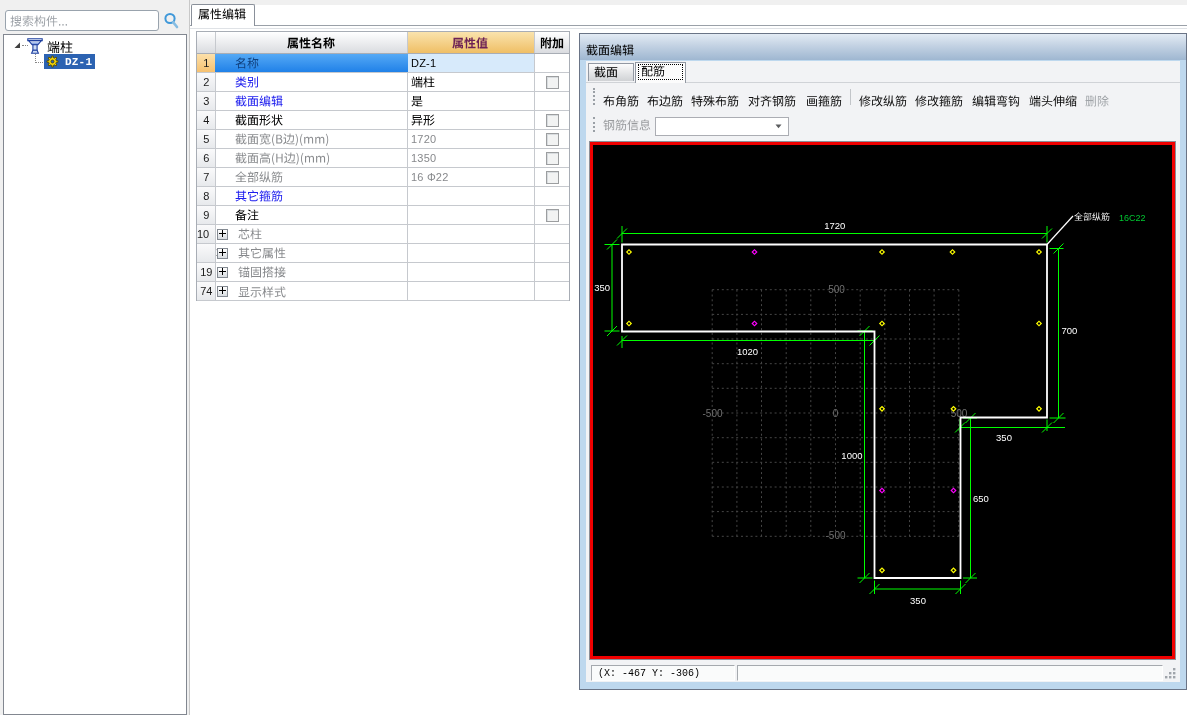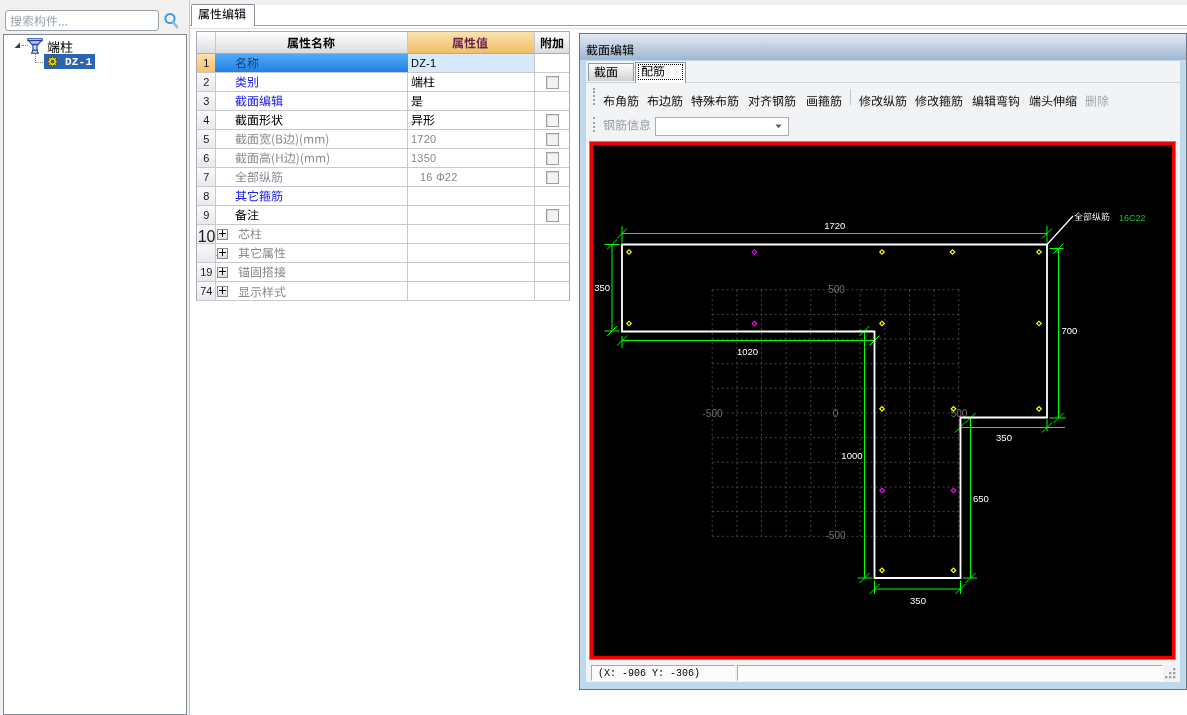--- a/index.html
+++ b/index.html
@@ -119,38 +119,38 @@
     <path transform="translate(0,10.5)" d="M8.7 -9.4C9.3 -8.9 10.1 -8.1 10.4 -7.6L11.1 -8.1C10.7 -8.6 10 -9.3 9.3 -9.8ZM3.8 -6C4 -5.7 4.2 -5.3 4.3 -5L2.6 -5C2.8 -5.4 3 -5.7 3.1 -6L2.4 -6.2C1.9 -5.2 1.2 -4.2 0.4 -3.5C0.6 -3.3 0.9 -3.1 1.1 -3C1.3 -3.1 1.5 -3.3 1.6 -3.6L1.6 0.7L2.4 0.7L2.4 0.1L6.4 0.1L6 0.3C6.2 0.5 6.5 0.8 6.6 1C7.3 0.5 7.9 -0.1 8.4 -0.7C8.9 0.3 9.4 0.8 10.2 0.8C11.1 0.8 11.4 0.3 11.5 -1.5C11.3 -1.6 11 -1.8 10.8 -2C10.7 -0.6 10.6 -0 10.3 -0C9.8 -0 9.4 -0.6 9 -1.5C9.8 -2.7 10.4 -4 10.8 -5.4L10 -5.6C9.7 -4.6 9.3 -3.5 8.7 -2.6C8.4 -3.6 8.3 -4.9 8.2 -6.4L11.4 -6.4L11.4 -7.2L8.1 -7.2C8.1 -8.1 8 -9 8.1 -10.1L7.2 -10.1C7.2 -9.1 7.2 -8.1 7.2 -7.2L4.2 -7.2L4.2 -8.2L6.4 -8.2L6.4 -9L4.2 -9L4.2 -10.1L3.4 -10.1L3.4 -9L1.1 -9L1.1 -8.2L3.4 -8.2L3.4 -7.2L0.6 -7.2L0.6 -6.4L7.3 -6.4C7.4 -4.5 7.7 -2.9 8.1 -1.6C7.6 -1.1 7.2 -0.6 6.7 -0.2L6.7 -0.7L4.9 -0.7L4.9 -1.5L6.5 -1.5L6.5 -2.1L4.9 -2.1L4.9 -2.9L6.5 -2.9L6.5 -3.5L4.9 -3.5L4.9 -4.3L6.7 -4.3L6.7 -5L5.1 -5C5 -5.4 4.7 -5.9 4.4 -6.2ZM4.1 -2.9L4.1 -2.1L2.4 -2.1L2.4 -2.9ZM4.1 -3.5L2.4 -3.5L2.4 -4.3L4.1 -4.3ZM4.1 -1.5L4.1 -0.7L2.4 -0.7L2.4 -1.5ZM16.7 -4L19.2 -4L19.2 -2.7L16.7 -2.7ZM16.7 -4.7L16.7 -6.1L19.2 -6.1L19.2 -4.7ZM16.7 -1.9L19.2 -1.9L19.2 -0.5L16.7 -0.5ZM12.7 -9.3L12.7 -8.4L17.3 -8.4C17.2 -7.9 17.1 -7.4 17 -6.9L13.2 -6.9L13.2 1L14.1 1L14.1 0.3L21.8 0.3L21.8 1L22.8 1L22.8 -6.9L17.9 -6.9L18.4 -8.4L23.3 -8.4L23.3 -9.3ZM14.1 -0.5L14.1 -6.1L15.8 -6.1L15.8 -0.5ZM21.8 -0.5L20 -0.5L20 -6.1L21.8 -6.1ZM27.4 -6.7L32.6 -6.7L32.6 -5.6L27.4 -5.6ZM26.5 -7.4L26.5 -5L33.6 -5L33.6 -7.4ZM29.3 -9.9L29.6 -8.8L24.7 -8.8L24.7 -8L35.2 -8L35.2 -8.8L30.6 -8.8C30.5 -9.2 30.3 -9.7 30.2 -10.1ZM25.2 -4.3L25.2 0.9L26 0.9L26 -3.5L34 -3.5L34 0C34 0.1 33.9 0.2 33.8 0.2C33.6 0.2 33 0.2 32.5 0.2C32.6 0.4 32.8 0.6 32.8 0.9C33.6 0.9 34.1 0.9 34.4 0.8C34.8 0.6 34.9 0.4 34.9 0L34.9 -4.3ZM27.4 -2.8L27.4 0.3L28.2 0.3L28.2 -0.3L32.5 -0.3L32.5 -2.8ZM28.2 -2.1L31.7 -2.1L31.7 -1L28.2 -1ZM38.9 2.4L39.5 2.1C38.5 0.3 38 -1.7 38 -3.7C38 -5.8 38.5 -7.8 39.5 -9.5L38.9 -9.8C37.8 -8 37.1 -6.1 37.1 -3.7C37.1 -1.4 37.8 0.6 38.9 2.4ZM41.3 0L42.4 0L42.4 -4.2L46.5 -4.2L46.5 0L47.6 0L47.6 -8.8L46.5 -8.8L46.5 -5.1L42.4 -5.1L42.4 -8.8L41.3 -8.8ZM49.8 -9.4C50.4 -8.8 51.2 -7.9 51.6 -7.3L52.4 -7.9C52 -8.5 51.1 -9.3 50.5 -9.9ZM55.4 -9.9C55.4 -9.2 55.4 -8.6 55.4 -7.9L52.9 -7.9L52.9 -7.1L55.3 -7.1C55.1 -4.8 54.5 -2.8 52.5 -1.7C52.8 -1.5 53.1 -1.2 53.2 -1C55.3 -2.4 56 -4.5 56.2 -7.1L58.9 -7.1C58.8 -3.7 58.6 -2.4 58.3 -2.1C58.2 -1.9 58 -1.9 57.8 -1.9C57.5 -1.9 56.9 -1.9 56.1 -2C56.3 -1.7 56.4 -1.3 56.5 -1C57.1 -1 57.8 -1 58.2 -1C58.6 -1.1 58.8 -1.2 59.1 -1.5C59.5 -2 59.7 -3.4 59.8 -7.5C59.8 -7.6 59.8 -7.9 59.8 -7.9L56.3 -7.9C56.3 -8.6 56.4 -9.2 56.4 -9.9ZM51.8 -6L49.3 -6L49.3 -5.1L50.9 -5.1L50.9 -1.4C50.3 -1.2 49.7 -0.6 49.1 0.1L49.8 1C50.3 0.1 50.9 -0.6 51.3 -0.6C51.6 -0.6 52 -0.2 52.5 0.1C53.3 0.7 54.3 0.8 55.9 0.8C57.1 0.8 59.3 0.8 60.2 0.7C60.2 0.4 60.4 -0.1 60.5 -0.3C59.3 -0.2 57.4 -0.1 55.9 -0.1C54.5 -0.1 53.5 -0.2 52.7 -0.7C52.3 -0.9 52 -1.2 51.8 -1.3ZM62 2.4C63.1 0.6 63.7 -1.4 63.7 -3.7C63.7 -6.1 63.1 -8 62 -9.8L61.3 -9.5C62.3 -7.8 62.8 -5.8 62.8 -3.7C62.8 -1.7 62.3 0.3 61.3 2.1ZM67.7 2.4L68.4 2.1C67.4 0.3 66.9 -1.7 66.9 -3.7C66.9 -5.8 67.4 -7.8 68.4 -9.5L67.7 -9.8C66.6 -8 66 -6.1 66 -3.7C66 -1.4 66.6 0.6 67.7 2.4ZM70 0L71.1 0L71.1 -4.7C71.7 -5.4 72.3 -5.7 72.7 -5.7C73.6 -5.7 74 -5.2 74 -4L74 0L75 0L75 -4.7C75.7 -5.4 76.2 -5.7 76.7 -5.7C77.5 -5.7 77.9 -5.2 77.9 -4L77.9 0L79 0L79 -4.1C79 -5.8 78.4 -6.7 77 -6.7C76.2 -6.7 75.6 -6.2 74.9 -5.4C74.6 -6.2 74.1 -6.7 73.1 -6.7C72.3 -6.7 71.6 -6.2 71 -5.6L71 -5.6L70.9 -6.5L70 -6.5ZM81.1 0L82.2 0L82.2 -4.7C82.8 -5.4 83.4 -5.7 83.9 -5.7C84.7 -5.7 85.1 -5.2 85.1 -4L85.1 0L86.2 0L86.2 -4.7C86.8 -5.4 87.3 -5.7 87.8 -5.7C88.6 -5.7 89 -5.2 89 -4L89 0L90.1 0L90.1 -4.1C90.1 -5.8 89.5 -6.7 88.1 -6.7C87.3 -6.7 86.7 -6.2 86 -5.4C85.7 -6.2 85.2 -6.7 84.2 -6.7C83.4 -6.7 82.7 -6.2 82.2 -5.6L82.1 -5.6L82 -6.5L81.1 -6.5ZM92.3 2.4C93.4 0.6 94.1 -1.4 94.1 -3.7C94.1 -6.1 93.4 -8 92.3 -9.8L91.6 -9.5C92.7 -7.8 93.2 -5.8 93.2 -3.7C93.2 -1.7 92.7 0.3 91.6 2.1Z" fill="#87898c"></path>
   </svg>
 <div class="abs" style="left:411px;top:152.15px;font:11px 'Liberation Sans',sans-serif;color:#87898c;letter-spacing:0.2px">1350</div>
 <div class="abs" style="left:546.0px;top:151.75px;width:13px;height:13px;border:1px solid #9c9ea0;background:#f2f3f3;box-shadow:inset 1px 1px 0 #d8dcdf"></div>
 <div class="abs" style="left:197px;top:166.8px;width:372px;height:1px;background:#c6c9ce"></div>
 <div class="abs" style="left:197px;top:167.8px;width:18.0px;height:18.05px;background:linear-gradient(#fafafb,#e7e9ec)"></div>
 <div class="abs" style="left:197px;top:171.0px;width:18.5px;text-align:center;font-size:11px;color:#1a1a1a">7</div>
 <svg class="cj" style="left:235px;top:171.20000000000002px" width="48.0" height="15" viewBox="0 0 48.0 15">
     <path transform="translate(0,10.5)" d="M5.9 -10.2C4.7 -8.3 2.5 -6.5 0.3 -5.5C0.5 -5.4 0.8 -5.1 0.9 -4.8C1.4 -5.1 1.9 -5.3 2.4 -5.6L2.4 -4.8L5.5 -4.8L5.5 -3L2.4 -3L2.4 -2.2L5.5 -2.2L5.5 -0.2L0.9 -0.2L0.9 0.6L11.1 0.6L11.1 -0.2L6.5 -0.2L6.5 -2.2L9.7 -2.2L9.7 -3L6.5 -3L6.5 -4.8L9.7 -4.8L9.7 -5.6C10.2 -5.3 10.6 -5 11.1 -4.8C11.2 -5 11.5 -5.3 11.7 -5.5C9.8 -6.6 8 -7.8 6.5 -9.5L6.7 -9.8ZM2.4 -5.7C3.8 -6.5 5 -7.6 6 -8.9C7.1 -7.6 8.4 -6.6 9.7 -5.7ZM13.7 -7.5C14 -6.9 14.3 -6 14.4 -5.5L15.3 -5.7C15.2 -6.3 14.8 -7.1 14.5 -7.7ZM19.5 -9.4L19.5 0.9L20.3 0.9L20.3 -8.6L22.3 -8.6C21.9 -7.7 21.5 -6.4 21 -5.4C22.1 -4.3 22.4 -3.4 22.4 -2.7C22.4 -2.2 22.3 -1.9 22.1 -1.7C21.9 -1.6 21.8 -1.6 21.6 -1.6C21.3 -1.6 21 -1.6 20.7 -1.6C20.8 -1.4 20.9 -1 20.9 -0.8C21.3 -0.7 21.6 -0.7 21.9 -0.8C22.2 -0.8 22.5 -0.9 22.7 -1C23.1 -1.3 23.2 -1.9 23.2 -2.6C23.2 -3.4 23 -4.4 21.9 -5.5C22.4 -6.6 23 -8 23.4 -9.1L22.8 -9.5L22.6 -9.4ZM15 -9.9C15.1 -9.5 15.3 -9.1 15.5 -8.7L13 -8.7L13 -7.8L18.6 -7.8L18.6 -8.7L16.4 -8.7C16.3 -9.1 16 -9.7 15.8 -10.1ZM17.2 -7.8C17 -7.1 16.6 -6.1 16.3 -5.4L12.6 -5.4L12.6 -4.6L18.9 -4.6L18.9 -5.4L17.2 -5.4C17.5 -6 17.8 -6.9 18.1 -7.6ZM13.3 -3.5L13.3 0.9L14.2 0.9L14.2 0.3L17.4 0.3L17.4 0.8L18.3 0.8L18.3 -3.5ZM14.2 -0.5L14.2 -2.7L17.4 -2.7L17.4 -0.5ZM24.5 -0.6L24.7 0.2C25.7 -0.1 27 -0.5 28.2 -0.9L28.1 -1.7C26.8 -1.3 25.4 -0.9 24.5 -0.6ZM29.7 -10C29.6 -5.4 29.4 -1.8 27.6 0.3C27.8 0.5 28.2 0.8 28.4 0.9C29.3 -0.2 29.8 -1.7 30.1 -3.5C30.5 -2.9 30.8 -2.2 31 -1.8L31.7 -2.2C31.5 -2.9 30.8 -3.9 30.3 -4.7C30.5 -6.3 30.6 -8 30.6 -10ZM32.7 -10C32.7 -5.3 32.4 -1.8 30.3 0.3C30.5 0.5 30.9 0.8 31.1 0.9C32.1 -0.2 32.8 -1.7 33.1 -3.5C33.5 -1.9 34 -0.2 34.9 0.9C35 0.6 35.4 0.3 35.6 0.1C34.2 -1.3 33.7 -4.1 33.5 -6.2C33.6 -7.3 33.6 -8.6 33.6 -10ZM24.7 -5.1C24.9 -5.2 25.2 -5.2 26.5 -5.4C26.1 -4.6 25.6 -4 25.4 -3.8C25 -3.4 24.8 -3.1 24.5 -3C24.6 -2.8 24.7 -2.4 24.8 -2.2C25 -2.3 25.4 -2.4 28.1 -3C28.1 -3.2 28.1 -3.5 28.1 -3.8L26 -3.4C26.9 -4.4 27.8 -5.8 28.5 -7.1L27.8 -7.5C27.5 -7.1 27.3 -6.6 27 -6.2L25.6 -6.1C26.3 -7.1 27 -8.4 27.5 -9.7L26.6 -10.1C26.2 -8.6 25.3 -7.1 25.1 -6.7C24.8 -6.3 24.6 -6 24.4 -6C24.5 -5.7 24.7 -5.3 24.7 -5.1ZM40.5 -5.7L40.5 -4.5L38.4 -4.5L38.4 -5.7ZM37.6 -6.4L37.6 -3.8C37.6 -2.5 37.5 -0.7 36.5 0.5C36.7 0.6 37.1 0.9 37.3 1C37.9 0.2 38.2 -0.8 38.3 -1.9L40.5 -1.9L40.5 -0.1C40.5 0.1 40.4 0.1 40.3 0.1C40.1 0.1 39.6 0.1 39.1 0.1C39.2 0.4 39.3 0.7 39.3 0.9C40.1 0.9 40.6 0.9 40.9 0.8C41.3 0.7 41.3 0.4 41.3 -0.1L41.3 -6.4ZM40.5 -3.8L40.5 -2.6L38.4 -2.6C38.4 -3 38.4 -3.4 38.4 -3.8ZM43.5 -6.9L43.5 -5.5L41.8 -5.5L41.8 -4.7L43.5 -4.7C43.5 -3.1 43.2 -1.2 41.4 0.4C41.6 0.6 41.9 0.8 42 1C44 -0.7 44.3 -2.9 44.3 -4.7L46.2 -4.7C46.1 -1.5 46 -0.3 45.7 -0.1C45.6 0 45.6 0.1 45.3 0.1C45.2 0.1 44.6 0.1 44.1 0C44.2 0.3 44.3 0.6 44.4 0.9C44.9 0.9 45.4 0.9 45.8 0.9C46.1 0.8 46.3 0.8 46.5 0.5C46.8 0.1 46.9 -1.3 47.1 -5.1C47.1 -5.2 47.1 -5.5 47.1 -5.5L44.3 -5.5L44.3 -6.9ZM38.3 -10.1C37.9 -9 37.2 -7.9 36.4 -7.2C36.6 -7 37 -6.8 37.1 -6.7C37.5 -7.1 37.9 -7.6 38.3 -8.2L38.9 -8.2C39.2 -7.7 39.4 -7.1 39.5 -6.7L40.3 -7C40.2 -7.3 40 -7.8 39.8 -8.2L41.8 -8.2L41.8 -9L38.7 -9C38.9 -9.3 39 -9.6 39.1 -9.9ZM42.9 -10.1C42.5 -9 41.8 -7.9 40.9 -7.2C41.1 -7.1 41.5 -6.9 41.7 -6.7C42.1 -7.1 42.6 -7.6 42.9 -8.2L43.8 -8.2C44.2 -7.7 44.5 -7.1 44.7 -6.7L45.5 -7C45.3 -7.3 45.1 -7.8 44.8 -8.2L47.3 -8.2L47.3 -9L43.4 -9C43.6 -9.3 43.7 -9.6 43.8 -9.9Z" fill="#87898c"></path>
   </svg>
-<div class="abs" style="left:420px;top:171.20000000000002px;font:11px 'Liberation Sans',sans-serif;color:#87898c;letter-spacing:0.2px">16 Φ22</div>
+<div class="abs" style="left:411px;top:171.20000000000002px;font:11px 'Liberation Sans',sans-serif;color:#87898c;letter-spacing:0.2px">16 Φ22</div>
 <div class="abs" style="left:546.0px;top:170.8px;width:13px;height:13px;border:1px solid #9c9ea0;background:#f2f3f3;box-shadow:inset 1px 1px 0 #d8dcdf"></div>
 <div class="abs" style="left:197px;top:185.85000000000002px;width:372px;height:1px;background:#c6c9ce"></div>
 <div class="abs" style="left:197px;top:186.85px;width:18.0px;height:18.05px;background:linear-gradient(#fafafb,#e7e9ec)"></div>
 <div class="abs" style="left:197px;top:190.04999999999998px;width:18.5px;text-align:center;font-size:11px;color:#1a1a1a">8</div>
 <svg class="cj" style="left:235px;top:190.25px" width="48.0" height="15" viewBox="0 0 48.0 15">
     <path transform="translate(0,10.5)" d="M6.9 -0.8C8.3 -0.3 9.7 0.4 10.6 0.9L11.4 0.3C10.5 -0.2 8.9 -0.9 7.5 -1.3ZM4.3 -1.4C3.5 -0.8 1.8 -0.1 0.5 0.3C0.7 0.4 1 0.7 1.1 0.9C2.4 0.5 4.1 -0.2 5.1 -0.9ZM8.2 -10.1L8.2 -8.7L3.8 -8.7L3.8 -10.1L2.9 -10.1L2.9 -8.7L1 -8.7L1 -7.8L2.9 -7.8L2.9 -2.5L0.6 -2.5L0.6 -1.6L11.4 -1.6L11.4 -2.5L9.1 -2.5L9.1 -7.8L11.1 -7.8L11.1 -8.7L9.1 -8.7L9.1 -10.1ZM3.8 -2.5L3.8 -3.8L8.2 -3.8L8.2 -2.5ZM3.8 -7.8L8.2 -7.8L8.2 -6.6L3.8 -6.6ZM3.8 -5.9L8.2 -5.9L8.2 -4.5L3.8 -4.5ZM14.7 -6.4L14.7 -1C14.7 0.3 15.2 0.7 16.9 0.7C17.3 0.7 20.3 0.7 20.7 0.7C22.2 0.7 22.6 0.1 22.8 -1.7C22.5 -1.8 22.1 -2 21.9 -2.1C21.7 -0.5 21.6 -0.2 20.6 -0.2C20 -0.2 17.4 -0.2 16.9 -0.2C15.9 -0.2 15.6 -0.3 15.6 -1L15.6 -2.8C17.7 -3.4 19.9 -4.1 21.5 -4.8L20.7 -5.5C19.5 -4.9 17.5 -4.2 15.6 -3.7L15.6 -6.4ZM17.1 -9.9C17.4 -9.5 17.6 -8.9 17.8 -8.4L13 -8.4L13 -6L13.9 -6L13.9 -7.6L22 -7.6L22 -6L22.9 -6L22.9 -8.4L18.6 -8.4L18.8 -8.5C18.7 -8.9 18.3 -9.6 18 -10.2ZM35.2 -6.8L28.8 -6.8L28.8 0.8L35.6 0.8L35.6 0.1L29.6 0.1L29.6 -6L35.2 -6ZM24.5 -2.7L24.7 -1.8L26.2 -2.3L26.2 -0.1C26.2 0 26.2 0 26.1 0.1C25.9 0.1 25.5 0.1 25 0C25.1 0.3 25.2 0.7 25.3 0.9C25.9 0.9 26.4 0.9 26.7 0.8C27 0.6 27.1 0.4 27.1 -0.1L27.1 -2.5L28.6 -2.9L28.5 -3.7L27.1 -3.3L27.1 -4.8L28.5 -4.8L28.5 -5.6L27.1 -5.6L27.1 -7.1L26.2 -7.1L26.2 -5.6L24.6 -5.6L24.6 -4.8L26.2 -4.8L26.2 -3.1ZM32.3 -5.7L32.3 -4.7L30.4 -4.7L30.4 -1.2L31.2 -1.2L31.2 -4L32.3 -4L32.3 -0.3L33 -0.3L33 -4L34.2 -4L34.2 -1.9C34.2 -1.8 34.2 -1.8 34.1 -1.8C33.9 -1.8 33.7 -1.8 33.3 -1.8C33.4 -1.6 33.5 -1.3 33.5 -1.1C34 -1.1 34.4 -1.1 34.7 -1.2C34.9 -1.4 35 -1.5 35 -1.9L35 -4.7L33 -4.7L33 -5.7ZM26.2 -10.1C25.8 -9.1 25.2 -8 24.5 -7.3C24.7 -7.2 25.1 -7 25.2 -6.8C25.6 -7.2 25.9 -7.7 26.3 -8.2L26.9 -8.2C27.1 -7.8 27.4 -7.4 27.5 -7L28.2 -7.3C28.1 -7.6 28 -7.9 27.8 -8.2L29.8 -8.2L29.8 -9L26.7 -9C26.8 -9.3 27 -9.6 27.1 -9.9ZM30.9 -10.1C30.6 -9.1 29.9 -8.1 29.2 -7.5C29.4 -7.4 29.7 -7.1 29.9 -7C30.3 -7.3 30.6 -7.7 31 -8.2L31.9 -8.2C32.2 -7.8 32.6 -7.3 32.7 -7L33.5 -7.3C33.4 -7.5 33.1 -7.9 32.9 -8.2L35.4 -8.2L35.4 -9L31.4 -9C31.6 -9.3 31.7 -9.6 31.8 -9.9ZM40.5 -5.7L40.5 -4.5L38.4 -4.5L38.4 -5.7ZM37.6 -6.4L37.6 -3.8C37.6 -2.5 37.5 -0.7 36.5 0.5C36.7 0.6 37.1 0.9 37.3 1C37.9 0.2 38.2 -0.8 38.3 -1.9L40.5 -1.9L40.5 -0.1C40.5 0.1 40.4 0.1 40.3 0.1C40.1 0.1 39.6 0.1 39.1 0.1C39.2 0.4 39.3 0.7 39.3 0.9C40.1 0.9 40.6 0.9 40.9 0.8C41.3 0.7 41.3 0.4 41.3 -0.1L41.3 -6.4ZM40.5 -3.8L40.5 -2.6L38.4 -2.6C38.4 -3 38.4 -3.4 38.4 -3.8ZM43.5 -6.9L43.5 -5.5L41.8 -5.5L41.8 -4.7L43.5 -4.7C43.5 -3.1 43.2 -1.2 41.4 0.4C41.6 0.6 41.9 0.8 42 1C44 -0.7 44.3 -2.9 44.3 -4.7L46.2 -4.7C46.1 -1.5 46 -0.3 45.7 -0.1C45.6 0 45.6 0.1 45.3 0.1C45.2 0.1 44.6 0.1 44.1 0C44.2 0.3 44.3 0.6 44.4 0.9C44.9 0.9 45.4 0.9 45.8 0.9C46.1 0.8 46.3 0.8 46.5 0.5C46.8 0.1 46.9 -1.3 47.1 -5.1C47.1 -5.2 47.1 -5.5 47.1 -5.5L44.3 -5.5L44.3 -6.9ZM38.3 -10.1C37.9 -9 37.2 -7.9 36.4 -7.2C36.6 -7 37 -6.8 37.1 -6.7C37.5 -7.1 37.9 -7.6 38.3 -8.2L38.9 -8.2C39.2 -7.7 39.4 -7.1 39.5 -6.7L40.3 -7C40.2 -7.3 40 -7.8 39.8 -8.2L41.8 -8.2L41.8 -9L38.7 -9C38.9 -9.3 39 -9.6 39.1 -9.9ZM42.9 -10.1C42.5 -9 41.8 -7.9 40.9 -7.2C41.1 -7.1 41.5 -6.9 41.7 -6.7C42.1 -7.1 42.6 -7.6 42.9 -8.2L43.8 -8.2C44.2 -7.7 44.5 -7.1 44.7 -6.7L45.5 -7C45.3 -7.3 45.1 -7.8 44.8 -8.2L47.3 -8.2L47.3 -9L43.4 -9C43.6 -9.3 43.7 -9.6 43.8 -9.9Z" fill="#1d1dee"></path>
   </svg>
 <div class="abs" style="left:197px;top:204.9px;width:372px;height:1px;background:#c6c9ce"></div>
 <div class="abs" style="left:197px;top:205.9px;width:18.0px;height:18.05px;background:linear-gradient(#fafafb,#e7e9ec)"></div>
 <div class="abs" style="left:197px;top:209.1px;width:18.5px;text-align:center;font-size:11px;color:#1a1a1a">9</div>
 <svg class="cj" style="left:235px;top:209.3px" width="24.0" height="15" viewBox="0 0 24.0 15">
     <path transform="translate(0,10.5)" d="M8.2 -8.3C7.6 -7.6 6.9 -7.1 6 -6.7C5.2 -7.1 4.5 -7.6 3.9 -8.1L4.1 -8.3ZM4.4 -10.1C3.8 -9.1 2.7 -7.9 0.9 -7.1C1.1 -6.9 1.4 -6.6 1.5 -6.4C2.2 -6.7 2.8 -7.1 3.3 -7.6C3.8 -7.1 4.4 -6.6 5 -6.2C3.6 -5.6 1.9 -5.2 0.4 -5C0.5 -4.8 0.7 -4.4 0.8 -4.1C2.5 -4.4 4.4 -4.9 6 -5.7C7.5 -5 9.3 -4.5 11.1 -4.3C11.2 -4.5 11.5 -4.9 11.7 -5.1C10 -5.3 8.3 -5.7 6.9 -6.2C8.1 -6.9 9 -7.7 9.7 -8.7L9.1 -9.1L9 -9L4.8 -9C5 -9.3 5.2 -9.6 5.4 -9.9ZM3 -1.5L5.5 -1.5L5.5 -0.2L3 -0.2ZM3 -2.3L3 -3.5L5.5 -3.5L5.5 -2.3ZM9 -1.5L9 -0.2L6.4 -0.2L6.4 -1.5ZM9 -2.3L6.4 -2.3L6.4 -3.5L9 -3.5ZM2 -4.3L2 1L3 1L3 0.6L9 0.6L9 0.9L9.9 0.9L9.9 -4.3ZM13.1 -9.3C13.9 -8.9 14.9 -8.3 15.4 -7.9L15.9 -8.7C15.4 -9.1 14.4 -9.6 13.6 -9.9ZM12.5 -6C13.3 -5.6 14.2 -5 14.7 -4.7L15.2 -5.4C14.7 -5.8 13.7 -6.3 13 -6.6ZM12.9 0.2L13.6 0.8C14.3 -0.3 15.2 -1.8 15.8 -3.1L15.1 -3.7C14.4 -2.3 13.5 -0.7 12.9 0.2ZM18.6 -9.8C19 -9.2 19.4 -8.4 19.6 -7.8L20.4 -8.2C20.3 -8.7 19.8 -9.5 19.4 -10.1ZM16 -7.8L16 -6.9L19.2 -6.9L19.2 -4.2L16.5 -4.2L16.5 -3.4L19.2 -3.4L19.2 -0.3L15.6 -0.3L15.6 0.6L23.5 0.6L23.5 -0.3L20.1 -0.3L20.1 -3.4L22.8 -3.4L22.8 -4.2L20.1 -4.2L20.1 -6.9L23.3 -6.9L23.3 -7.8Z" fill="#000"></path>
   </svg>
 <div class="abs" style="left:546.0px;top:208.9px;width:13px;height:13px;border:1px solid #9c9ea0;background:#f2f3f3;box-shadow:inset 1px 1px 0 #d8dcdf"></div>
 <div class="abs" style="left:197px;top:223.95000000000002px;width:372px;height:1px;background:#c6c9ce"></div>
 <div class="abs" style="left:197px;top:224.95000000000002px;width:18.0px;height:18.05px;background:linear-gradient(#fafafb,#e7e9ec)"></div>
-<div class="abs" style="left:197px;top:228.15px;width:18.5px;text-align:right;font-size:16px;color:#1a1a1a">10</div>
+<div class="abs" style="left:197px;top:228.15px;width:18.5px;text-align:left;font-size:11px;color:#1a1a1a">10</div>
 <div class="abs" style="left:217px;top:228.55px;width:11px;height:11px;background:linear-gradient(#fff,#d9dde1);border:1px solid #848a92"></div>
 <div class="abs" style="left:219px;top:233.05px;width:7px;height:1px;background:#000"></div>
 <div class="abs" style="left:222px;top:230.05px;width:1px;height:7px;background:#000"></div>
 <svg class="cj" style="left:237.5px;top:228.35000000000002px" width="24.0" height="15" viewBox="0 0 24.0 15">
     <path transform="translate(0,10.5)" d="M3.5 -4.8L3.5 -0.7C3.5 0.4 3.8 0.7 5.2 0.7C5.4 0.7 7.3 0.7 7.6 0.7C8.8 0.7 9.1 0.2 9.3 -1.6C9 -1.7 8.6 -1.8 8.4 -2C8.3 -0.4 8.2 -0.2 7.6 -0.2C7.2 -0.2 5.5 -0.2 5.2 -0.2C4.5 -0.2 4.4 -0.2 4.4 -0.7L4.4 -4.8ZM9.2 -4.1C9.8 -2.9 10.4 -1.3 10.5 -0.3L11.4 -0.6C11.2 -1.6 10.7 -3.2 10 -4.4ZM1.8 -4.3C1.6 -3.1 1.1 -1.6 0.4 -0.7L1.3 -0.2C2 -1.2 2.4 -2.8 2.7 -4ZM5.1 -6.3C5.8 -5.3 6.5 -3.9 6.8 -3L7.6 -3.5C7.3 -4.3 6.6 -5.7 5.9 -6.7ZM7.6 -10.1L7.6 -8.5L4.3 -8.5L4.3 -10.1L3.4 -10.1L3.4 -8.5L0.8 -8.5L0.8 -7.6L3.4 -7.6L3.4 -6.3L4.3 -6.3L4.3 -7.6L7.6 -7.6L7.6 -6.3L8.5 -6.3L8.5 -7.6L11.2 -7.6L11.2 -8.5L8.5 -8.5L8.5 -10.1ZM19.2 -9.8C19.6 -9.2 20 -8.4 20.1 -7.9L21 -8.2C20.8 -8.7 20.4 -9.5 20.1 -10.1ZM14.4 -10.1L14.4 -7.8L12.6 -7.8L12.6 -6.9L14.3 -6.9C13.9 -5.3 13.2 -3.4 12.4 -2.4C12.6 -2.1 12.8 -1.8 12.9 -1.5C13.4 -2.3 14 -3.5 14.4 -4.8L14.4 0.9L15.2 0.9L15.2 -5.2C15.6 -4.5 16.1 -3.7 16.3 -3.3L16.9 -4C16.6 -4.3 15.7 -5.7 15.2 -6.3L15.2 -6.9L16.8 -6.9L16.8 -7.8L15.2 -7.8L15.2 -10.1ZM17.3 -4.2L17.3 -3.4L19.7 -3.4L19.7 -0.2L16.6 -0.2L16.6 0.6L23.5 0.6L23.5 -0.2L20.7 -0.2L20.7 -3.4L23 -3.4L23 -4.2L20.7 -4.2L20.7 -7L23.3 -7L23.3 -7.8L17 -7.8L17 -7L19.7 -7L19.7 -4.2Z" fill="#87898c"></path>
   </svg>
 <div class="abs" style="left:197px;top:243.00000000000003px;width:372px;height:1px;background:#c6c9ce"></div>
 <div class="abs" style="left:197px;top:244.0px;width:18.0px;height:18.05px;background:linear-gradient(#fafafb,#e7e9ec)"></div>
 <div class="abs" style="left:212px;top:247.2px;width:18.5px;text-align:center;font-size:10px;color:#1a1a1a">15</div>
 <div class="abs" style="left:217px;top:247.6px;width:11px;height:11px;background:linear-gradient(#fff,#d9dde1);border:1px solid #848a92"></div>
@@ -289,21 +289,21 @@
     <path d="M161.5 177.1L162.9 178.5L161.5 179.9L160.1 178.5Z" fill="#000"></path>
     <path d="M289 342.4L292.1 345.5L289 348.6L285.9 345.5Z" fill="#ff00ff"></path>
     <path d="M289 344.1L290.4 345.5L289 346.9L287.6 345.5Z" fill="#000"></path>
     <path d="M360.5 342.4L363.6 345.5L360.5 348.6L357.4 345.5Z" fill="#ff00ff"></path>
     <path d="M360.5 344.1L361.9 345.5L360.5 346.9L359.1 345.5Z" fill="#000"></path>
 </svg>
 <svg class="cj" style="left:1074px;top:211.5px" width="36.0" height="12" viewBox="0 0 36.0 12">
     <path transform="translate(0,8)" d="M4.4 -7.7C3.5 -6.2 1.9 -4.9 0.2 -4.2C0.4 -4 0.6 -3.8 0.7 -3.6C1.1 -3.8 1.4 -4 1.8 -4.2L1.8 -3.6L4.1 -3.6L4.1 -2.2L1.8 -2.2L1.8 -1.6L4.1 -1.6L4.1 -0.1L0.7 -0.1L0.7 0.5L8.4 0.5L8.4 -0.1L4.9 -0.1L4.9 -1.6L7.3 -1.6L7.3 -2.2L4.9 -2.2L4.9 -3.6L7.3 -3.6L7.3 -4.2C7.6 -4 8 -3.8 8.3 -3.6C8.4 -3.8 8.6 -4 8.8 -4.1C7.3 -4.9 6 -5.8 4.9 -7.1L5 -7.4ZM1.8 -4.2C2.8 -4.9 3.8 -5.7 4.5 -6.7C5.4 -5.7 6.3 -4.9 7.3 -4.2ZM10.3 -5.7C10.5 -5.2 10.8 -4.5 10.8 -4.1L11.4 -4.3C11.4 -4.7 11.1 -5.3 10.9 -5.8ZM14.6 -7.1L14.6 0.7L15.2 0.7L15.2 -6.5L16.7 -6.5C16.5 -5.8 16.1 -4.8 15.8 -4C16.6 -3.2 16.8 -2.6 16.8 -2C16.8 -1.7 16.7 -1.4 16.6 -1.3C16.5 -1.2 16.3 -1.2 16.2 -1.2C16 -1.2 15.8 -1.2 15.5 -1.2C15.6 -1 15.7 -0.7 15.7 -0.6C15.9 -0.6 16.2 -0.6 16.5 -0.6C16.7 -0.6 16.9 -0.7 17 -0.8C17.3 -1 17.4 -1.4 17.4 -1.9C17.4 -2.6 17.2 -3.3 16.4 -4.1C16.8 -4.9 17.2 -6 17.5 -6.8L17.1 -7.1L17 -7.1ZM11.2 -7.4C11.4 -7.1 11.5 -6.8 11.6 -6.5L9.7 -6.5L9.7 -5.9L14 -5.9L14 -6.5L12.3 -6.5C12.2 -6.8 12 -7.3 11.8 -7.6ZM12.9 -5.8C12.8 -5.3 12.5 -4.6 12.2 -4.1L9.5 -4.1L9.5 -3.4L14.2 -3.4L14.2 -4.1L12.9 -4.1C13.1 -4.5 13.4 -5.1 13.6 -5.7ZM10 -2.6L10 0.7L10.6 0.7L10.6 0.2L13.1 0.2L13.1 0.6L13.8 0.6L13.8 -2.6ZM10.6 -0.4L10.6 -2L13.1 -2L13.1 -0.4ZM18.4 -0.5L18.5 0.2C19.3 -0.1 20.2 -0.4 21.2 -0.7L21.1 -1.2C20.1 -0.9 19.1 -0.6 18.4 -0.5ZM22.3 -7.5C22.2 -4.1 22.1 -1.4 20.7 0.3C20.9 0.4 21.2 0.6 21.3 0.7C22 -0.2 22.4 -1.3 22.6 -2.6C22.9 -2.1 23.1 -1.7 23.2 -1.3L23.8 -1.7C23.6 -2.2 23.1 -2.9 22.7 -3.5C22.9 -4.7 22.9 -6 22.9 -7.5ZM24.5 -7.5C24.5 -4 24.3 -1.3 22.7 0.2C22.9 0.4 23.2 0.6 23.3 0.7C24.1 -0.2 24.6 -1.3 24.8 -2.6C25.1 -1.4 25.5 -0.2 26.2 0.7C26.3 0.5 26.5 0.2 26.7 0.1C25.7 -1 25.3 -3 25.1 -4.6C25.2 -5.5 25.2 -6.5 25.2 -7.5ZM18.5 -3.8C18.7 -3.9 18.9 -3.9 19.9 -4.1C19.5 -3.5 19.2 -3 19 -2.9C18.8 -2.5 18.6 -2.3 18.4 -2.3C18.5 -2.1 18.6 -1.8 18.6 -1.6C18.8 -1.7 19.1 -1.8 21.1 -2.2C21.1 -2.4 21.1 -2.6 21.1 -2.8L19.5 -2.5C20.2 -3.3 20.8 -4.3 21.4 -5.3L20.8 -5.7C20.7 -5.3 20.5 -5 20.3 -4.7L19.2 -4.6C19.7 -5.3 20.3 -6.3 20.6 -7.3L20 -7.6C19.6 -6.5 19 -5.3 18.8 -5C18.6 -4.7 18.5 -4.5 18.3 -4.5C18.4 -4.3 18.5 -3.9 18.5 -3.8ZM30.4 -4.3L30.4 -3.4L28.8 -3.4L28.8 -4.3ZM28.2 -4.8L28.2 -2.9C28.2 -1.9 28.1 -0.6 27.4 0.4C27.6 0.5 27.8 0.6 28 0.8C28.4 0.2 28.6 -0.6 28.7 -1.4L30.4 -1.4L30.4 -0C30.4 0.1 30.3 0.1 30.2 0.1C30.1 0.1 29.7 0.1 29.3 0.1C29.4 0.3 29.5 0.5 29.5 0.7C30.1 0.7 30.5 0.7 30.7 0.6C30.9 0.5 31 0.3 31 -0L31 -4.8ZM30.4 -2.8L30.4 -1.9L28.8 -1.9C28.8 -2.3 28.8 -2.6 28.8 -2.8ZM32.6 -5.1L32.6 -4.1L31.3 -4.1L31.3 -3.5L32.6 -3.5C32.6 -2.3 32.4 -0.9 31 0.3C31.2 0.4 31.4 0.6 31.5 0.7C33 -0.5 33.2 -2.1 33.2 -3.5L34.6 -3.5C34.6 -1.1 34.5 -0.3 34.3 -0.1C34.2 0 34.2 0.1 34 0.1C33.9 0.1 33.5 0.1 33.1 0C33.2 0.2 33.2 0.5 33.3 0.7C33.7 0.7 34.1 0.7 34.3 0.7C34.6 0.6 34.7 0.6 34.9 0.4C35.1 0 35.2 -1 35.3 -3.8C35.3 -3.9 35.3 -4.1 35.3 -4.1L33.2 -4.1L33.2 -5.1ZM28.7 -7.6C28.4 -6.7 27.9 -5.9 27.3 -5.4C27.4 -5.3 27.7 -5.1 27.9 -5C28.2 -5.3 28.5 -5.7 28.7 -6.2L29.2 -6.2C29.4 -5.8 29.6 -5.3 29.7 -5L30.3 -5.2C30.2 -5.5 30 -5.8 29.8 -6.2L31.4 -6.2L31.4 -6.7L29 -6.7C29.2 -7 29.3 -7.2 29.4 -7.4ZM32.2 -7.6C31.9 -6.7 31.3 -5.9 30.7 -5.4C30.9 -5.3 31.1 -5.1 31.3 -5C31.6 -5.3 31.9 -5.7 32.2 -6.2L32.9 -6.2C33.1 -5.8 33.4 -5.3 33.5 -5L34.1 -5.2C34 -5.5 33.8 -5.8 33.6 -6.2L35.5 -6.2L35.5 -6.7L32.6 -6.7C32.7 -7 32.8 -7.2 32.9 -7.4Z" fill="#fff"></path>
   </svg>
 <div class="abs" style="left:591px;top:664.5px;width:144px;height:16.5px;background:#fafbfb;border:1px solid #a5a9ae;border-right-color:#fff;border-bottom-color:#fff"></div>
-<div class="abs" style="left:598px;top:668px;font:10px 'Liberation Mono',monospace;color:#000">(X: -906 Y: -306)</div>
+<div class="abs" style="left:598px;top:668px;font:10px 'Liberation Mono',monospace;color:#000">(X: -467 Y: -306)</div>
 <div class="abs" style="left:737px;top:664.5px;width:426px;height:16.5px;background:#fafbfb;border:1px solid #a5a9ae;border-right-color:#fff;border-bottom-color:#fff"></div>
 <svg class="abs" style="left:1164px;top:667px" width="14" height="14" viewBox="0 0 14 14">
     <rect x="9" y="1" width="2.4" height="2.4" fill="#9fa4aa"></rect>
     <rect x="9" y="5" width="2.4" height="2.4" fill="#9fa4aa"></rect>
     <rect x="9" y="9" width="2.4" height="2.4" fill="#9fa4aa"></rect>
     <rect x="5" y="5" width="2.4" height="2.4" fill="#9fa4aa"></rect>
     <rect x="5" y="9" width="2.4" height="2.4" fill="#9fa4aa"></rect>
     <rect x="1" y="9" width="2.4" height="2.4" fill="#9fa4aa"></rect>
   </svg>
 </body></html>

